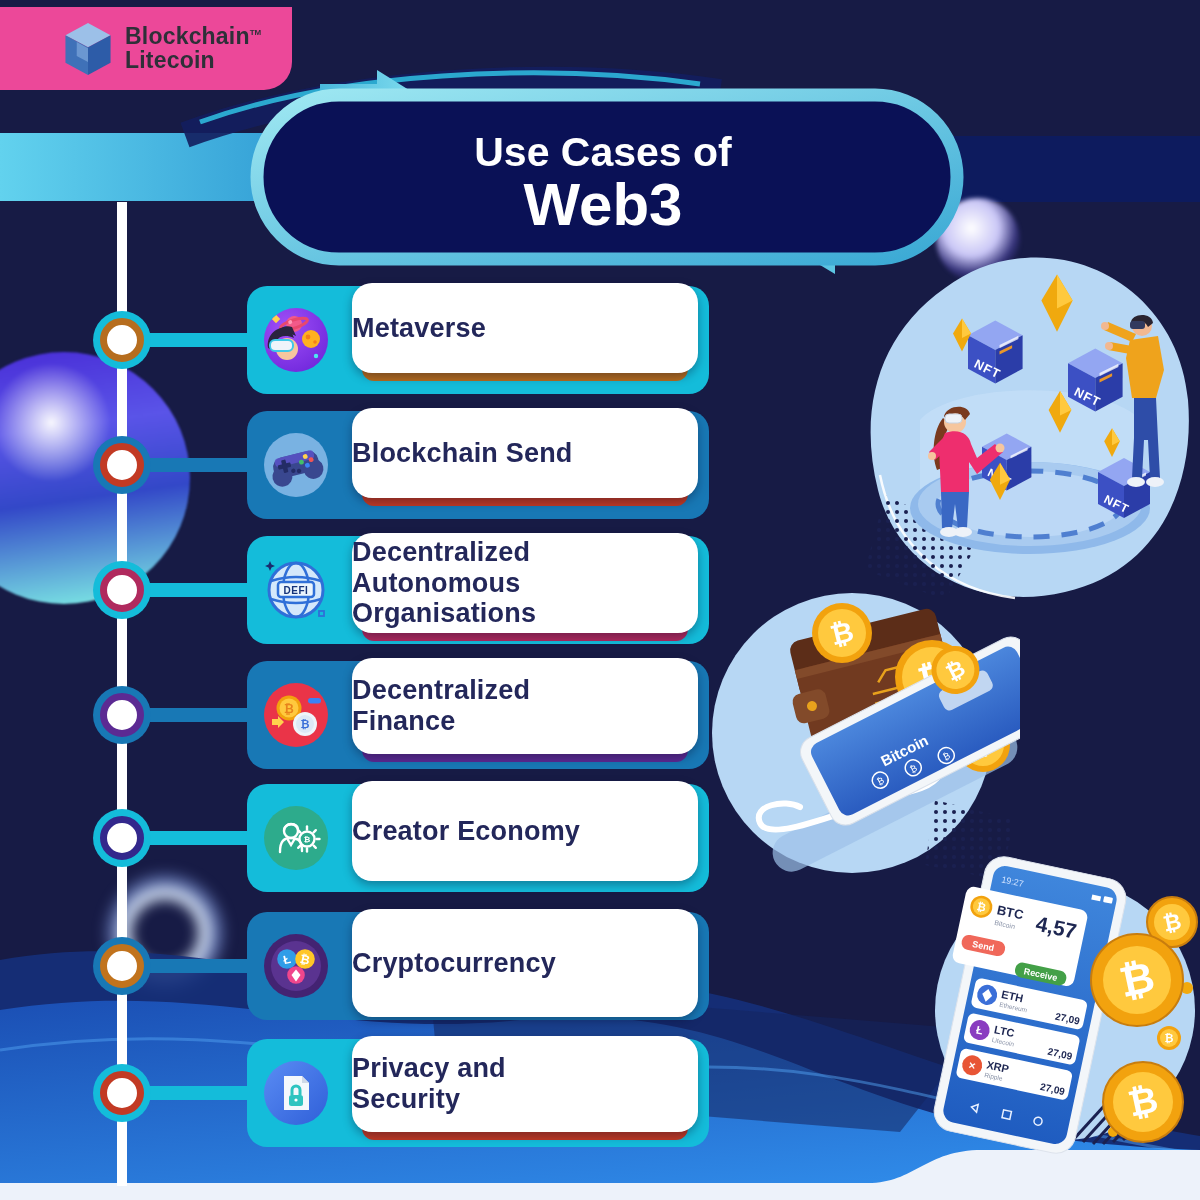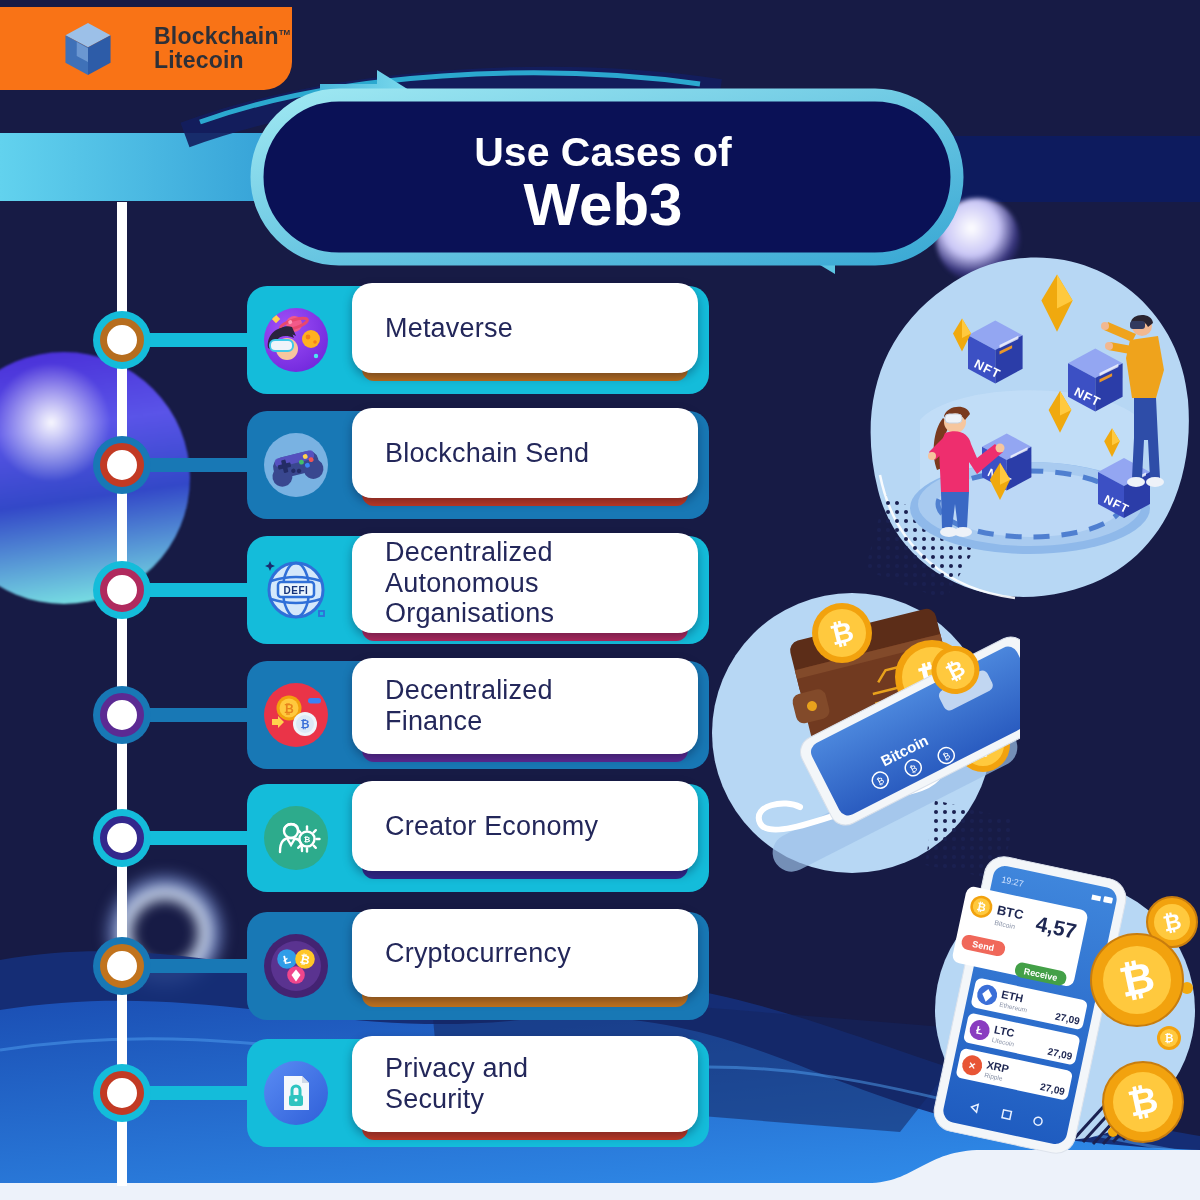--- a/index.html
+++ b/index.html
@@ -19,38 +19,38 @@
   .glow-tr{left:936px;top:198px;width:84px;height:84px;border-radius:50%;
     background:radial-gradient(circle at 42% 36%, #ffffff 0%, #c9c6f6 38%, rgba(110,95,220,.35) 62%, rgba(0,0,0,0) 75%);
     filter:blur(2px);}
 
   
   .band-left{left:0;top:133px;width:312px;height:68px;
     background:linear-gradient(90deg,#62d2ee,#2f9bd4);}
   .band-right{left:930px;top:136px;width:270px;height:66px;background:#0d1b5e;}
 
   
-  .logo-panel{left:0;top:7px;width:292px;height:83px;background:#f97316;
-    border-radius:0 0 28px 0;display:flex;align-items:center;gap:29px;}
+  .logo-panel{left:0;top:7px;width:292px;height:83px;background:#ec4899;
+    border-radius:0 0 28px 0;display:flex;align-items:center;}
   .logo-cube{margin-left:62px;width:52px;height:56px;}
   .logo-text{margin-left:11px;color:#2e3038;font-weight:bold;font-size:23px;line-height:1.02;letter-spacing:.2px;}
   .logo-tm{font-size:8px;vertical-align:super;letter-spacing:0;}
 
   
   .tline{left:117px;top:202px;width:10px;height:984px;background:#ffffff;}
   .conn{position:absolute;left:120px;width:150px;height:14px;background:var(--tile);}
   .ring{position:absolute;left:93px;width:58px;height:58px;border-radius:50%;
     background:var(--tile);display:flex;align-items:center;justify-content:center;}
   .ring-in{width:30px;height:30px;border-radius:50%;background:#fff;border:7px solid var(--accent);}
   .tile{position:absolute;left:247px;width:462px;height:108px;border-radius:20px;background:var(--tile);}
   .icirc{position:absolute;left:17px;top:22px;}
   .underbar{position:absolute;left:362px;width:326px;height:16px;border-radius:0 0 12px 12px;background:var(--accent);}
   .card{position:absolute;left:352px;width:346px;background:#ffffff;border-radius:20px;
     box-shadow:0 4px 10px rgba(8,12,40,.35);display:flex;align-items:center;}
-  .card-label{padding-left:33px;font-size:27px;font-weight:400;color:#23275a;
+  .card-label{font-size:27px;font-weight:700;color:#23275a;
     line-height:1.14;white-space:pre-line;letter-spacing:.2px;}
 
   
   .footer-url{right:34px;top:1158px;font-size:21px;font-weight:bold;color:#20254f;letter-spacing:.2px;}
 
   svg{display:block;}
   svg text{font-family:"Liberation Sans", sans-serif;}
 </style>
 </head>
 <body>
@@ -499,21 +499,21 @@
             <line x1="-6.7" y1="-6.7" x2="-8.8" y2="-8.8"></line>
               <line x1="6.7" y1="6.7" x2="8.8" y2="8.8"></line>
             <line x1="-6.7" y1="6.7" x2="-8.8" y2="8.8"></line>
               <line x1="6.7" y1="-6.7" x2="8.8" y2="-8.8"></line>
           </g>
         </g>
         <text x="11" y="4" text-anchor="middle" font-size="8" font-weight="bold" fill="#fff">₿</text>
       </svg>
     </div>
     <div class="underbar" style="top:863px"></div>
-    <div class="card" style="top:781px;height:90px">
+    <div class="card" style="top:781px;height:100px">
       <div class="card-label">Creator Economy</div>
     </div>
     <div class="ring" style="top:809px">
         <div class="ring-in"></div>
       </div>
   </div>
 
   <div style="--tile: #1878b5; --accent: #c1731d;">
     <div class="conn" style="top:959px"></div>
     <div class="tile" style="top:912px">
@@ -528,21 +528,21 @@
             <circle r="9.8" fill="#ffc627"></circle>
           <text y="4.5" text-anchor="middle" font-size="12" font-weight="bold" fill="#fff" transform="rotate(12)">₿</text>
           </g>
         <g transform="translate(0,9)">
             <circle r="8.8" fill="#f0468c"></circle>
           <polygon points="0,-5.5 4.5,0 0,6.5 -4.5,0" fill="#ffffff"></polygon>
           </g>
       </svg>
     </div>
     <div class="underbar" style="top:991px"></div>
-    <div class="card" style="top:909px;height:88px">
+    <div class="card" style="top:909px;height:108px">
       <div class="card-label">Cryptocurrency</div>
     </div>
     <div class="ring" style="top:937px">
         <div class="ring-in"></div>
       </div>
   </div>
 
   <div style="--tile: #14bcda; --accent: #c23a24;">
     <div class="conn" style="top:1086px"></div>
     <div class="tile" style="top:1039px">

